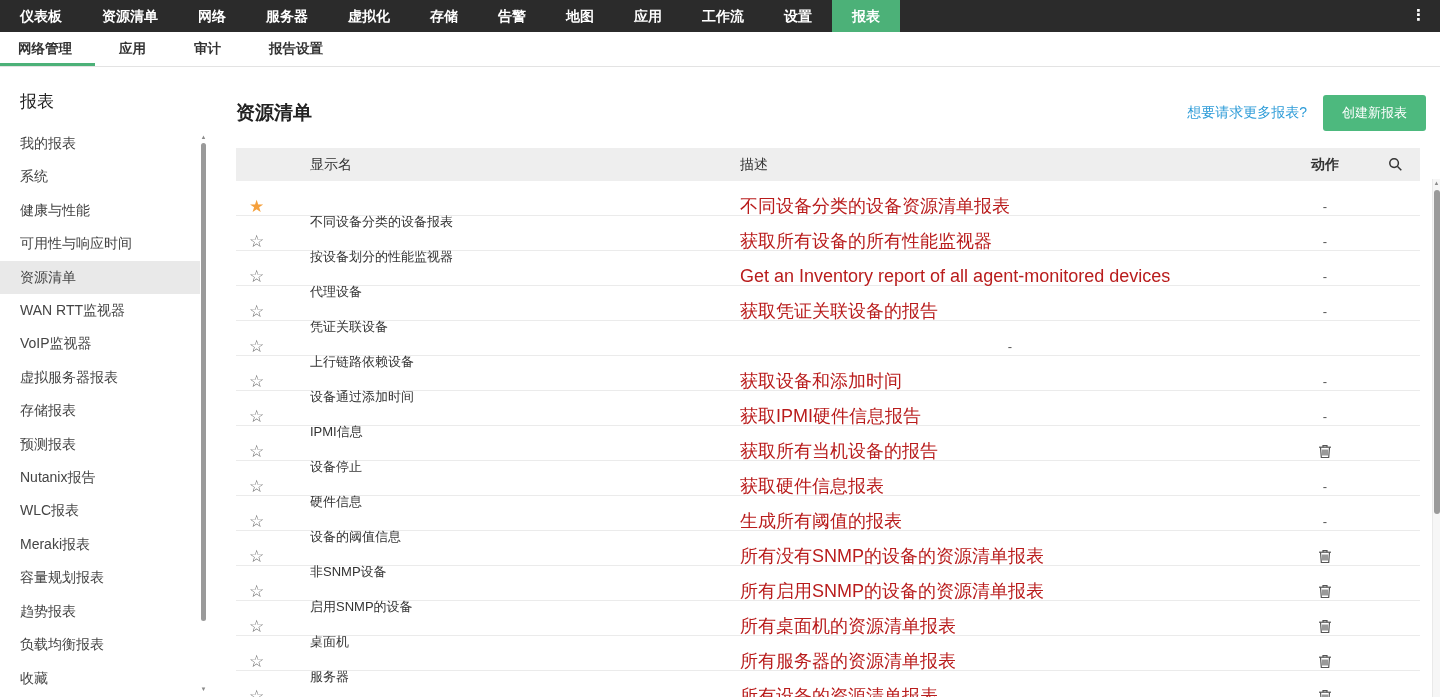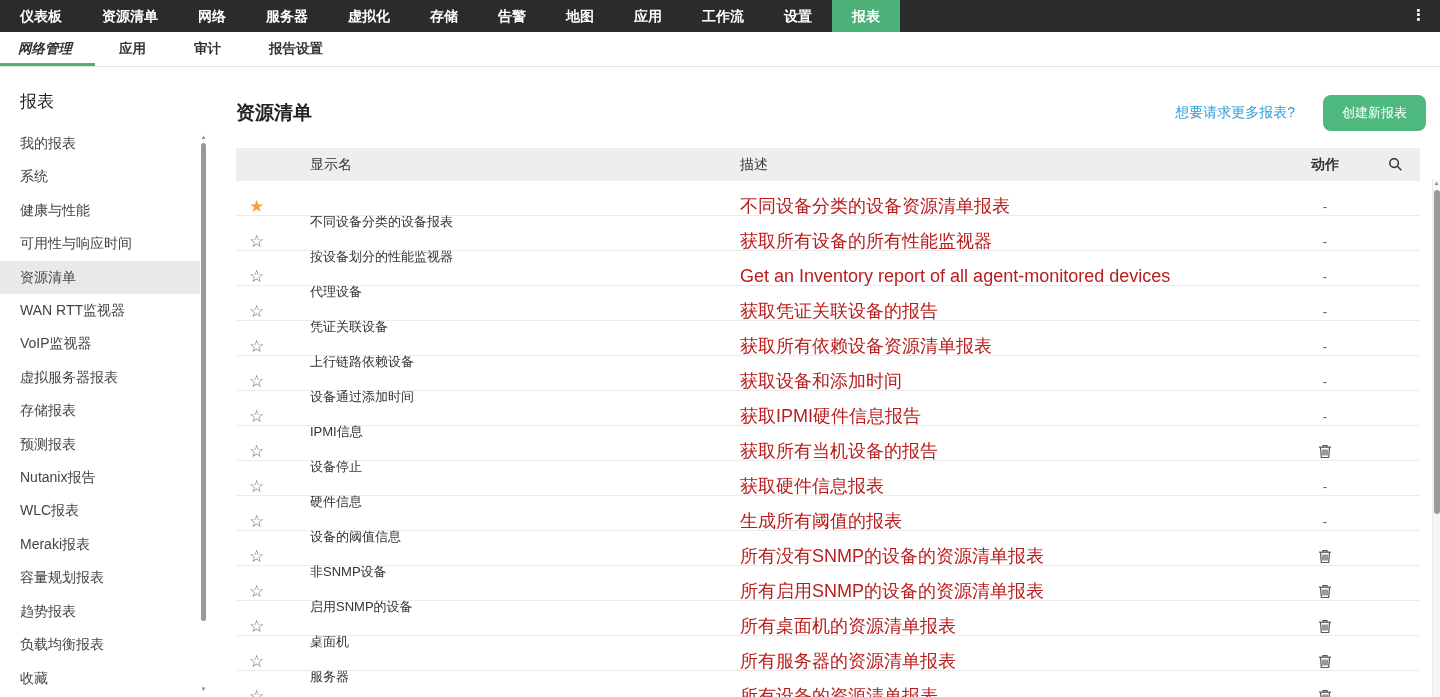--- a/index.html
+++ b/index.html
@@ -12,21 +12,21 @@
     padding:0 20px; cursor:pointer; white-space:nowrap; }
   .topnav-item.active { background:#4cb178; }
   .topnav-overflow { margin-left:auto; color:#fff; font-size:15px; font-weight:bold;
     line-height:30px; padding:0 14px; cursor:pointer; }
 
   
   .subnav { height:35px; background:#fff; border-bottom:1px solid #e3e3e3;
     display:flex; align-items:stretch; }
   .subnav-item { position:relative; color:#333; font-size:13.5px; font-weight:600;
     line-height:33px; padding:0 24px; cursor:pointer; white-space:nowrap; }
-  .subnav-item:first-child { padding:0 23px 0 18px;font-style:italic; }
+  .subnav-item:first-child { padding:0 23px 0 18px; }
   .subnav-item.active::after { content:""; position:absolute; left:0; right:0; bottom:0;
     height:3px; background:#4cb178; }
 
   
   .layout { display:flex; height:630px; position:relative; background:#fff; }
 
   
   .sidebar { width:227px; position:relative; background:#fff; flex:none; }
   .sidebar-title { font-size:17px; color:#222; padding:23px 0 14px 20px; }
   .sidebar-item { width:200px; font-size:14px; color:#444; line-height:33.4px;
@@ -36,24 +36,24 @@
   .side-scroll .arrow { color:#8a8a8a; font-size:6px; text-align:center; line-height:8px; }
   .side-scroll .up { position:absolute; top:2px; left:0; right:0; }
   .side-scroll .down { position:absolute; bottom:4px; left:0; right:0; }
   .side-scroll .thumb { position:absolute; top:12px; height:478px; left:1px; width:5px;
     background:#9a9a9a; border-radius:3px; }
 
   
   .main { flex:1; position:relative; padding:0 0 0 9px; }
   .main-head { display:flex; align-items:center; padding:28px 14px 0 0; }
   .main-title { font-size:19px; font-weight:bold; color:#222; }
-  .head-right { margin-left:auto; display:flex; align-items:center; gap:28px; }
+  .head-right { margin-left:auto; display:flex; align-items:center; gap:16px; }
   .request-link { color:#2e9cd8; font-size:14px; cursor:pointer; }
   .create-btn { background:#4db97e; color:#fff; border:none; font-size:13px;
-    padding:9px 19px; border-radius:8px; cursor:pointer;
+    padding:9px 19px; border-radius:3px; cursor:pointer;
     font-family:"Liberation Sans","DejaVu Sans",sans-serif; }
 
   
   .table { width:1184px; margin-top:17px; }
   .thead { display:grid; grid-template-columns:74px 430px 540px 90px 50px;
     background:#eeeeee; height:33px; align-items:center; }
   .thead .th { font-size:14px; color:#333; }
   .th-action { text-align:center;font-weight:bold; }
   .th-search { display:flex; justify-content:center; cursor:pointer; }
   .trow { display:grid; grid-template-columns:74px 430px 540px 90px 50px;
@@ -177,21 +177,20 @@
           <div class="trow">
     <div class="cell-star"><span class="star-outline">☆</span></div>
     <div class="cell-name">凭证关联设备</div>
     <div class="cell-desc">获取凭证关联设备的报告</div>
     <div class="cell-action">-</div>
     <div></div>
   </div>
           <div class="trow">
     <div class="cell-star"><span class="star-outline">☆</span></div>
     <div class="cell-name">上行链路依赖设备</div>
-    <div class="cell-desc">获取所有依赖设备资源清单报表</div>
     <div class="cell-action">-</div>
     <div></div>
   </div>
           <div class="trow">
     <div class="cell-star"><span class="star-outline">☆</span></div>
     <div class="cell-name">设备通过添加时间</div>
     <div class="cell-desc">获取设备和添加时间</div>
     <div class="cell-action">-</div>
     <div></div>
   </div>

